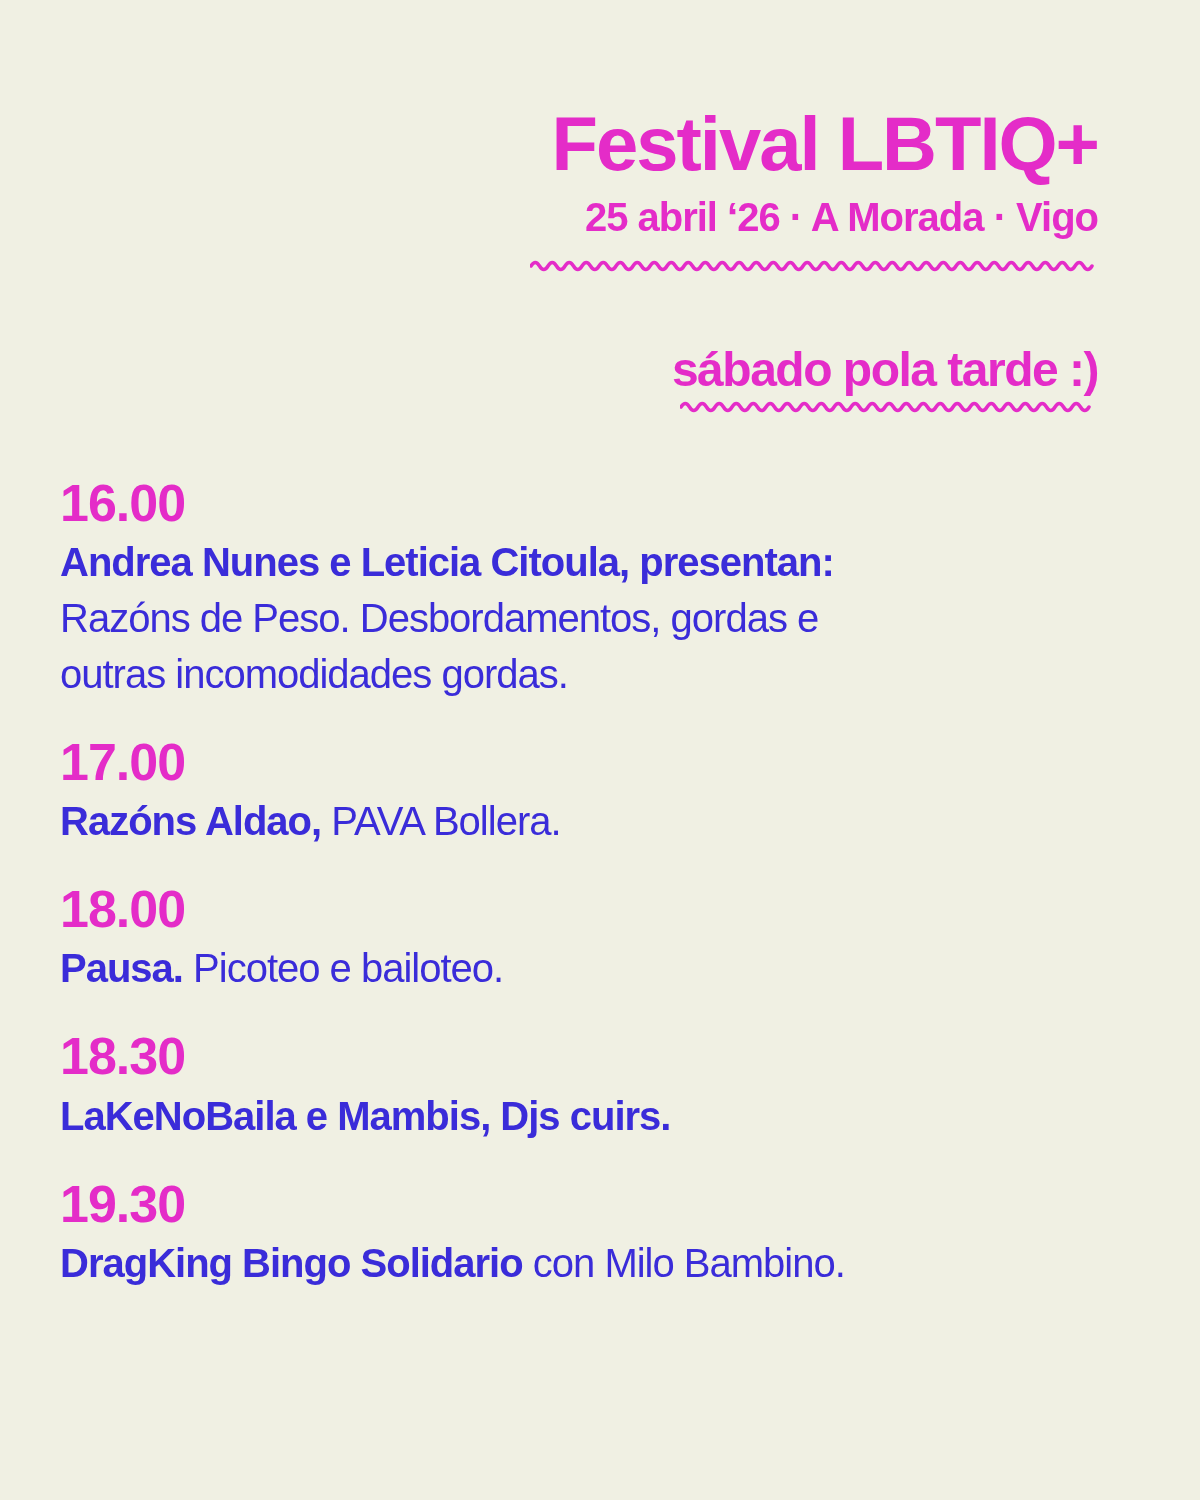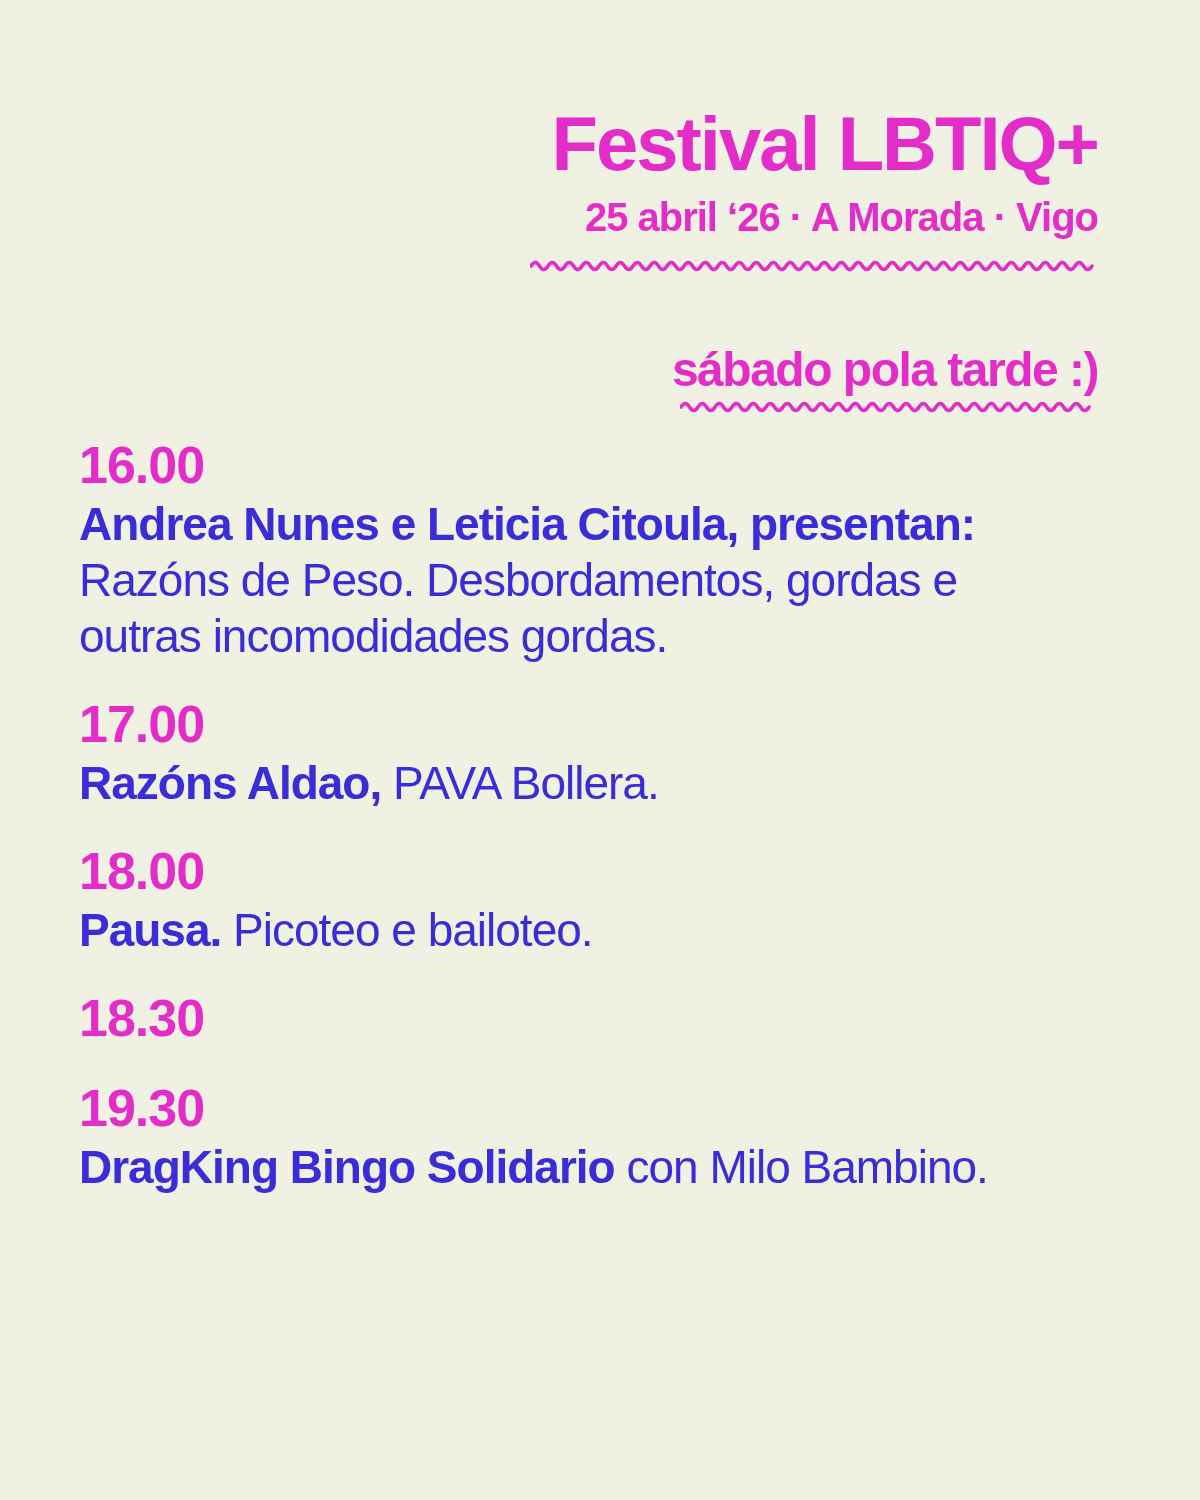--- a/index.html
+++ b/index.html
@@ -11,21 +11,21 @@
   html, body {
     width: 1200px;
     height: 1500px;
     background: var(--background);
     font-family: "Liberation Sans", sans-serif;
     overflow: hidden;
   }
   .page {
     width: 1188px;
     height: 1500px;
-    padding: 106px 90px 0 79px;
+    padding: 106px 90px 0 60px;
   }
   .header { text-align: right; }
   .title {
     font-size: 76px;
     font-weight: bold;
     letter-spacing: -2px;
     line-height: 1;
     color: var(--magenta);
   }
   .subtitle {
@@ -44,32 +44,32 @@
     stroke-linecap: round;
   }
   .section-heading-block { margin-top: 66px; text-align: right; }
   .heading {
     font-size: 48px;
     font-weight: bold;
     letter-spacing: -1.5px;
     line-height: 1.1;
     color: var(--magenta);
   }
-  .schedule { margin-top: 18px; }
+  .schedule { margin-top: 56px; }
   .item + .item { margin-top: 32px; }
   .time {
     font-size: 52px;
     font-weight: bold;
     letter-spacing: -1px;
     line-height: 1.1;
     color: var(--magenta);
   }
   .desc { margin-top: 2px; }
   .line {
-    font-size: 46px;
+    font-size: 40px;
     letter-spacing: -1px;
     line-height: 56px;
     color: var(--blue);
     white-space: nowrap;
   }
   .line .b { font-weight: bold; }
   .footer { margin-top: 36px; }
 </style>
 </head>
 <body>
@@ -108,20 +108,23 @@
         </div>
       </div>
       <div class="item">
         <div class="time">18.00</div>
         <div class="desc">
           <div class="line"><span class="seg b">Pausa.</span><span class="seg"> Picoteo e bailoteo.</span></div>
         </div>
       </div>
       <div class="item">
         <div class="time">18.30</div>
+        <div class="desc">
+          <div class="line"><span class="seg b">LaKeNoBaila e Mambis, Djs cuirs.</span></div>
+        </div>
       </div>
       <div class="item">
         <div class="time">19.30</div>
         <div class="desc">
           <div class="line"><span class="seg b">DragKing Bingo Solidario</span><span class="seg"> con Milo Bambino.</span></div>
         </div>
       </div>
     </main>
 
 

